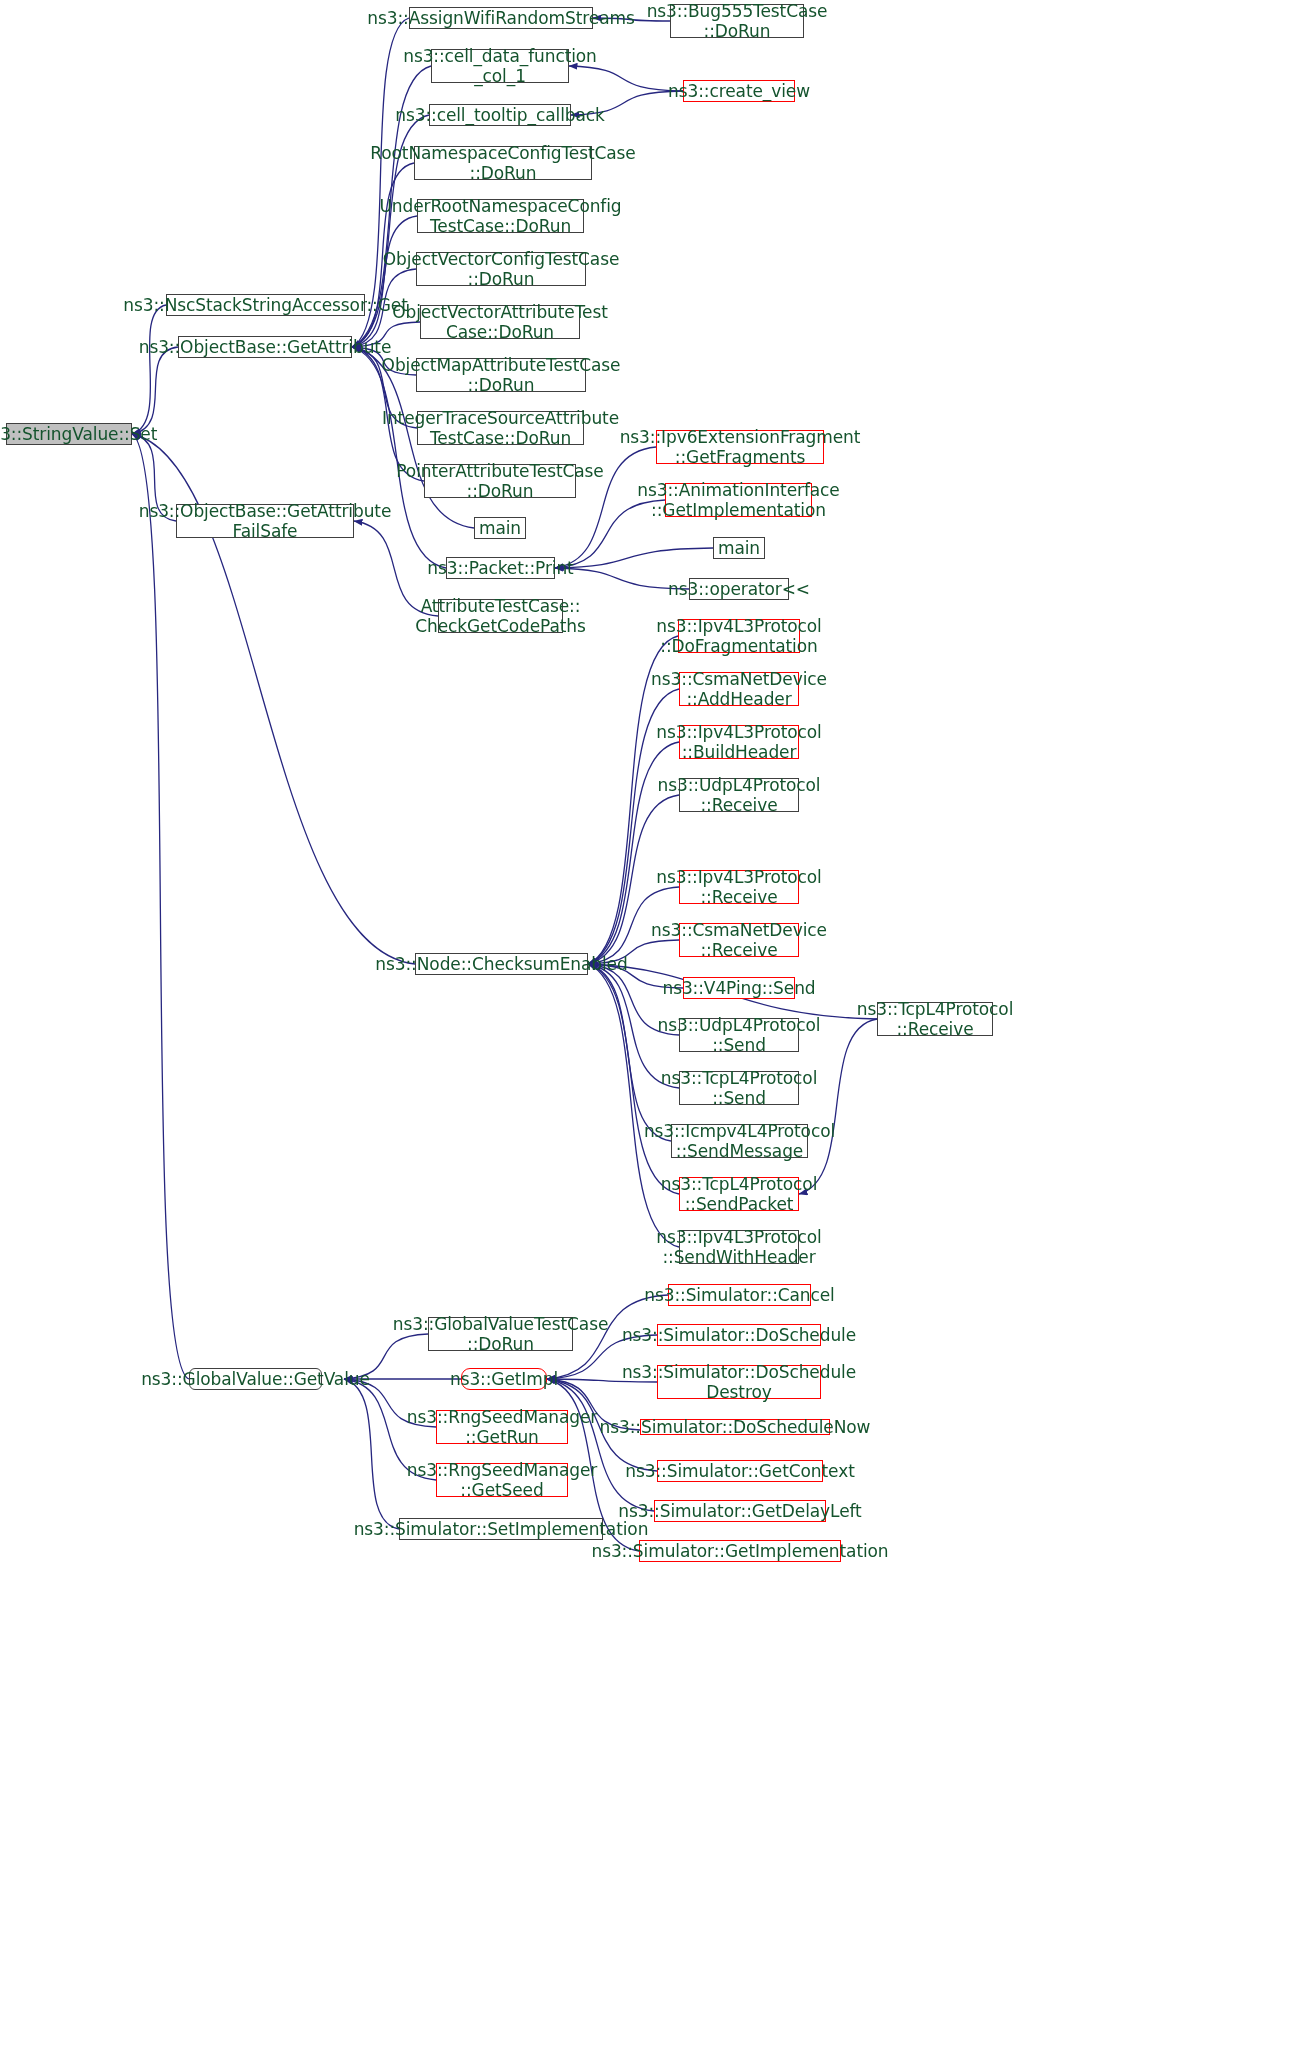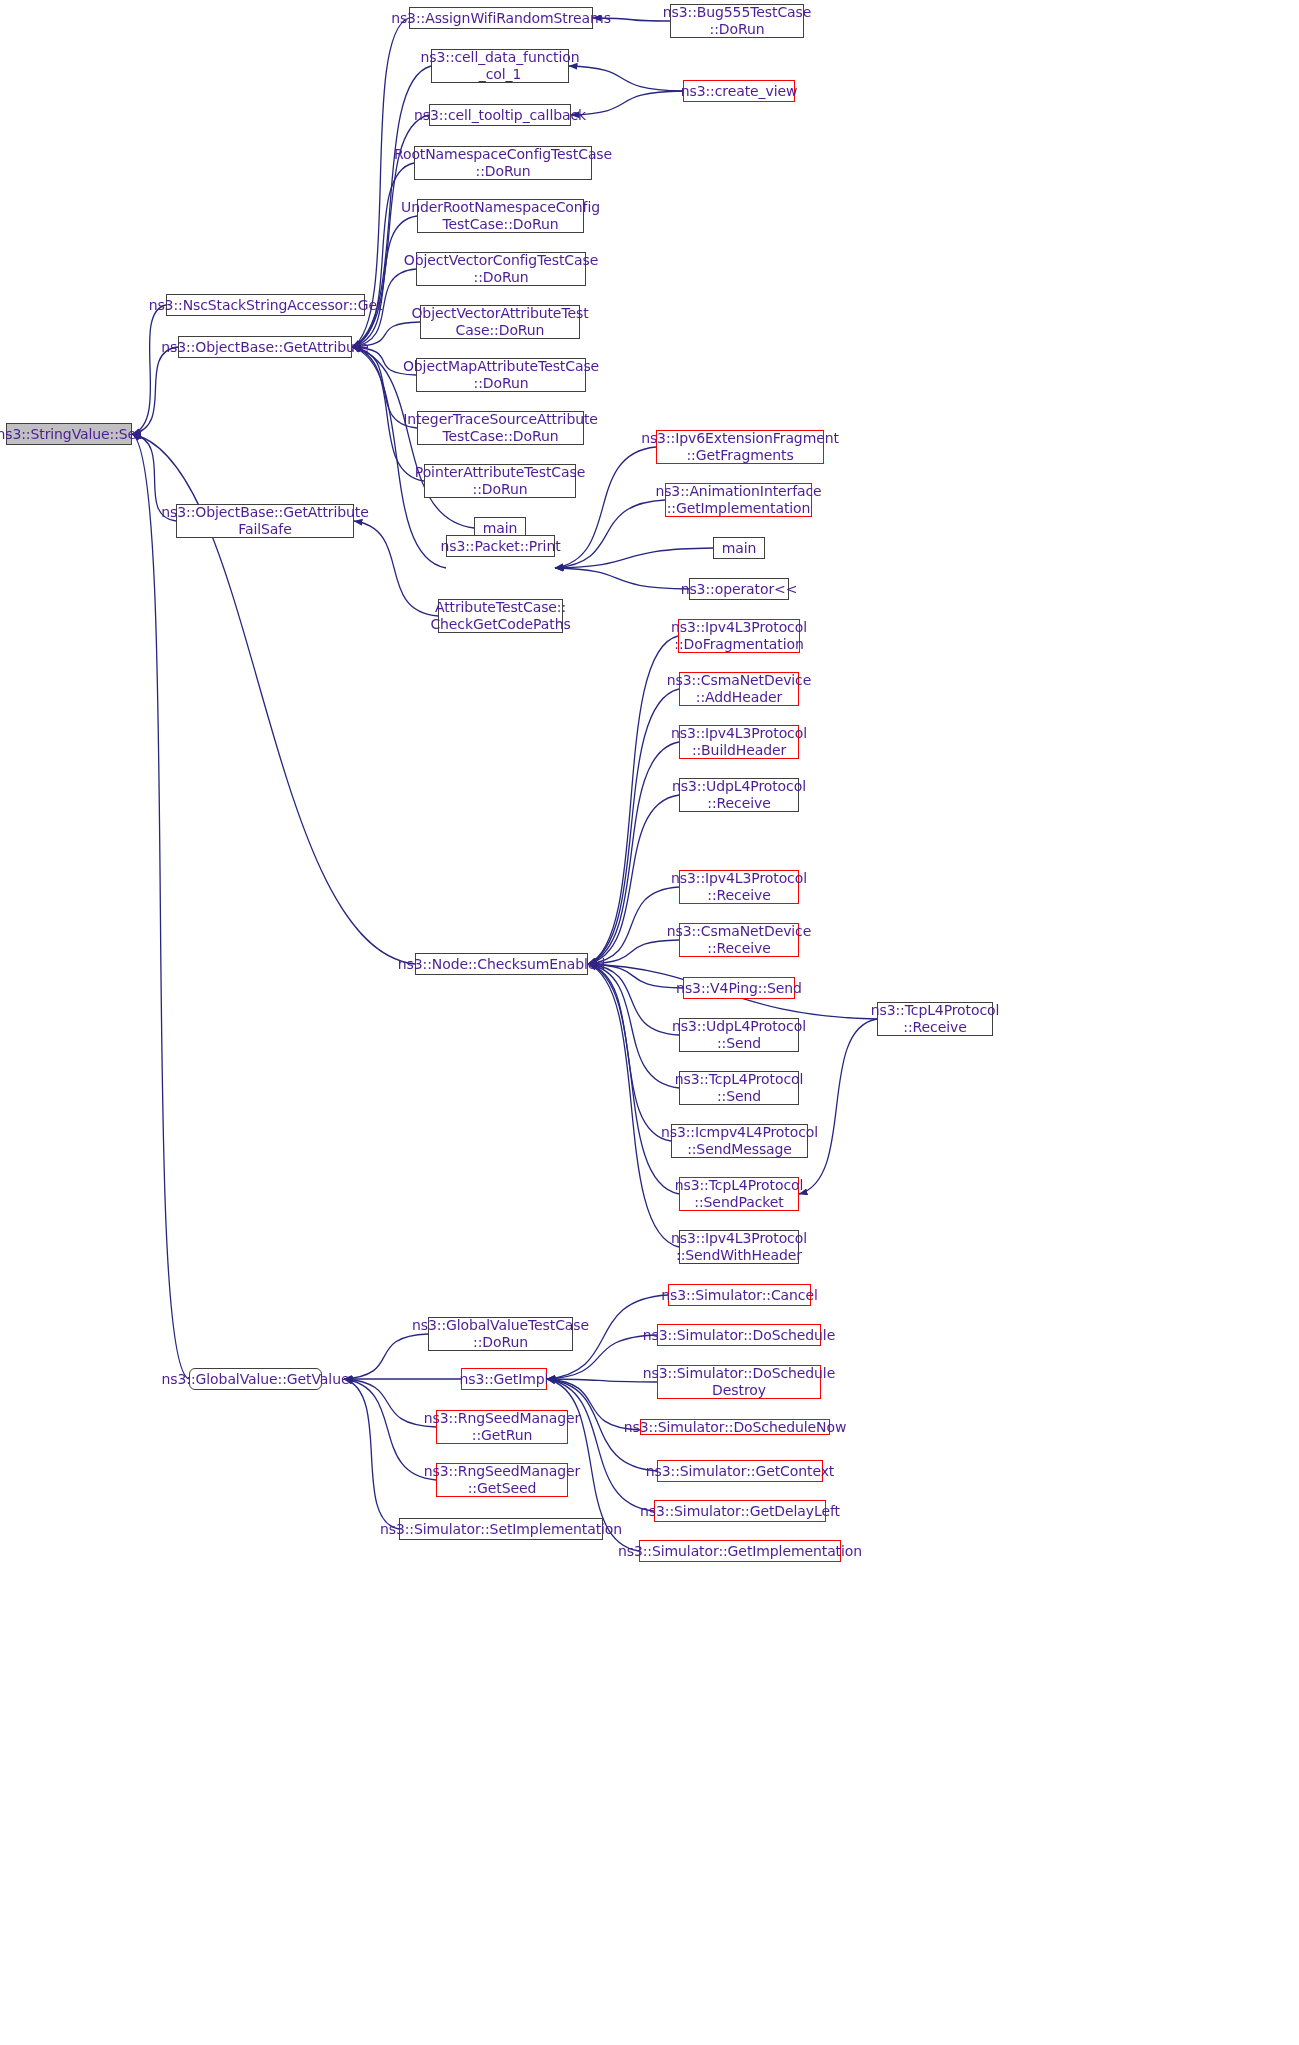--- a/index.html
+++ b/index.html
@@ -24,22 +24,22 @@
   }
   .node {
     position: absolute;
     box-sizing: border-box;
     display: flex;
     align-items: center;
     justify-content: center;
     text-align: center;
     background: #ffffff;
     border: 1px solid #404040;
-    color: #4c1d95;
-    font-size: 14px;
+    color: #14532d;
+    font-size: 17px;
     line-height: 1.18;
     letter-spacing: -0.1px;
     white-space: pre-line;
     padding: 0 3px;
     z-index: 5;
   }
   .node.red {
     border-color: #ff0000;
   }
   .node.root {
@@ -130,27 +130,27 @@
 ::DoRun</div>
       <div class="node" style="left: 420px; top: 305px; width: 160px; height: 34px;">ObjectVectorAttributeTest
 Case::DoRun</div>
       <div class="node" style="left: 416px; top: 358px; width: 170px; height: 34px;">ObjectMapAttributeTestCase
 ::DoRun</div>
       <div class="node" style="left: 417px; top: 411px; width: 167px; height: 34px;">IntegerTraceSourceAttribute
 TestCase::DoRun</div>
       <div class="node" style="left: 424px; top: 464px; width: 152px; height: 34px;">PointerAttributeTestCase
 ::DoRun</div>
       <div class="node" style="left: 474px; top: 517px; width: 52px; height: 22px;">main</div>
-      <div class="node" style="left: 446px; top: 535px; width: 109px; height: 22px;">ns3::Packet::Print</div>
+      <div class="node" style="left: 446px; top: 557px; width: 109px; height: 22px;">ns3::Packet::Print</div>
       <div class="node" style="left: 438px; top: 599px; width: 125px; height: 34px;">AttributeTestCase::
 CheckGetCodePaths</div>
       <div class="node" style="left: 415px; top: 953px; width: 173px; height: 22px;">ns3::Node::ChecksumEnabled</div>
       <div class="node" style="left: 428px; top: 1317px; width: 145px; height: 34px;">ns3::GlobalValueTestCase
 ::DoRun</div>
-      <div class="node red" style="left: 461px; top: 1368px; width: 86px; height: 22px;">ns3::GetImpl</div>
+      <div class="node red" style="left: 461px; top: 1368px; width: 86px; height: 22px; border-radius: 9px;">ns3::GetImpl</div>
       <div class="node red" style="left: 436px; top: 1410px; width: 132px; height: 34px;">ns3::RngSeedManager
 ::GetRun</div>
       <div class="node red" style="left: 436px; top: 1463px; width: 132px; height: 34px;">ns3::RngSeedManager
 ::GetSeed</div>
       <div class="node" style="left: 399px; top: 1518px; width: 204px; height: 22px;">ns3::Simulator::SetImplementation</div>
       <div class="node" style="left: 670px; top: 4px; width: 134px; height: 34px;">ns3::Bug555TestCase
 ::DoRun</div>
       <div class="node red" style="left: 683px; top: 80px; width: 112px; height: 22px;">ns3::create_view</div>
       <div class="node red" style="left: 656px; top: 430px; width: 168px; height: 34px;">ns3::Ipv6ExtensionFragment
 ::GetFragments</div>

